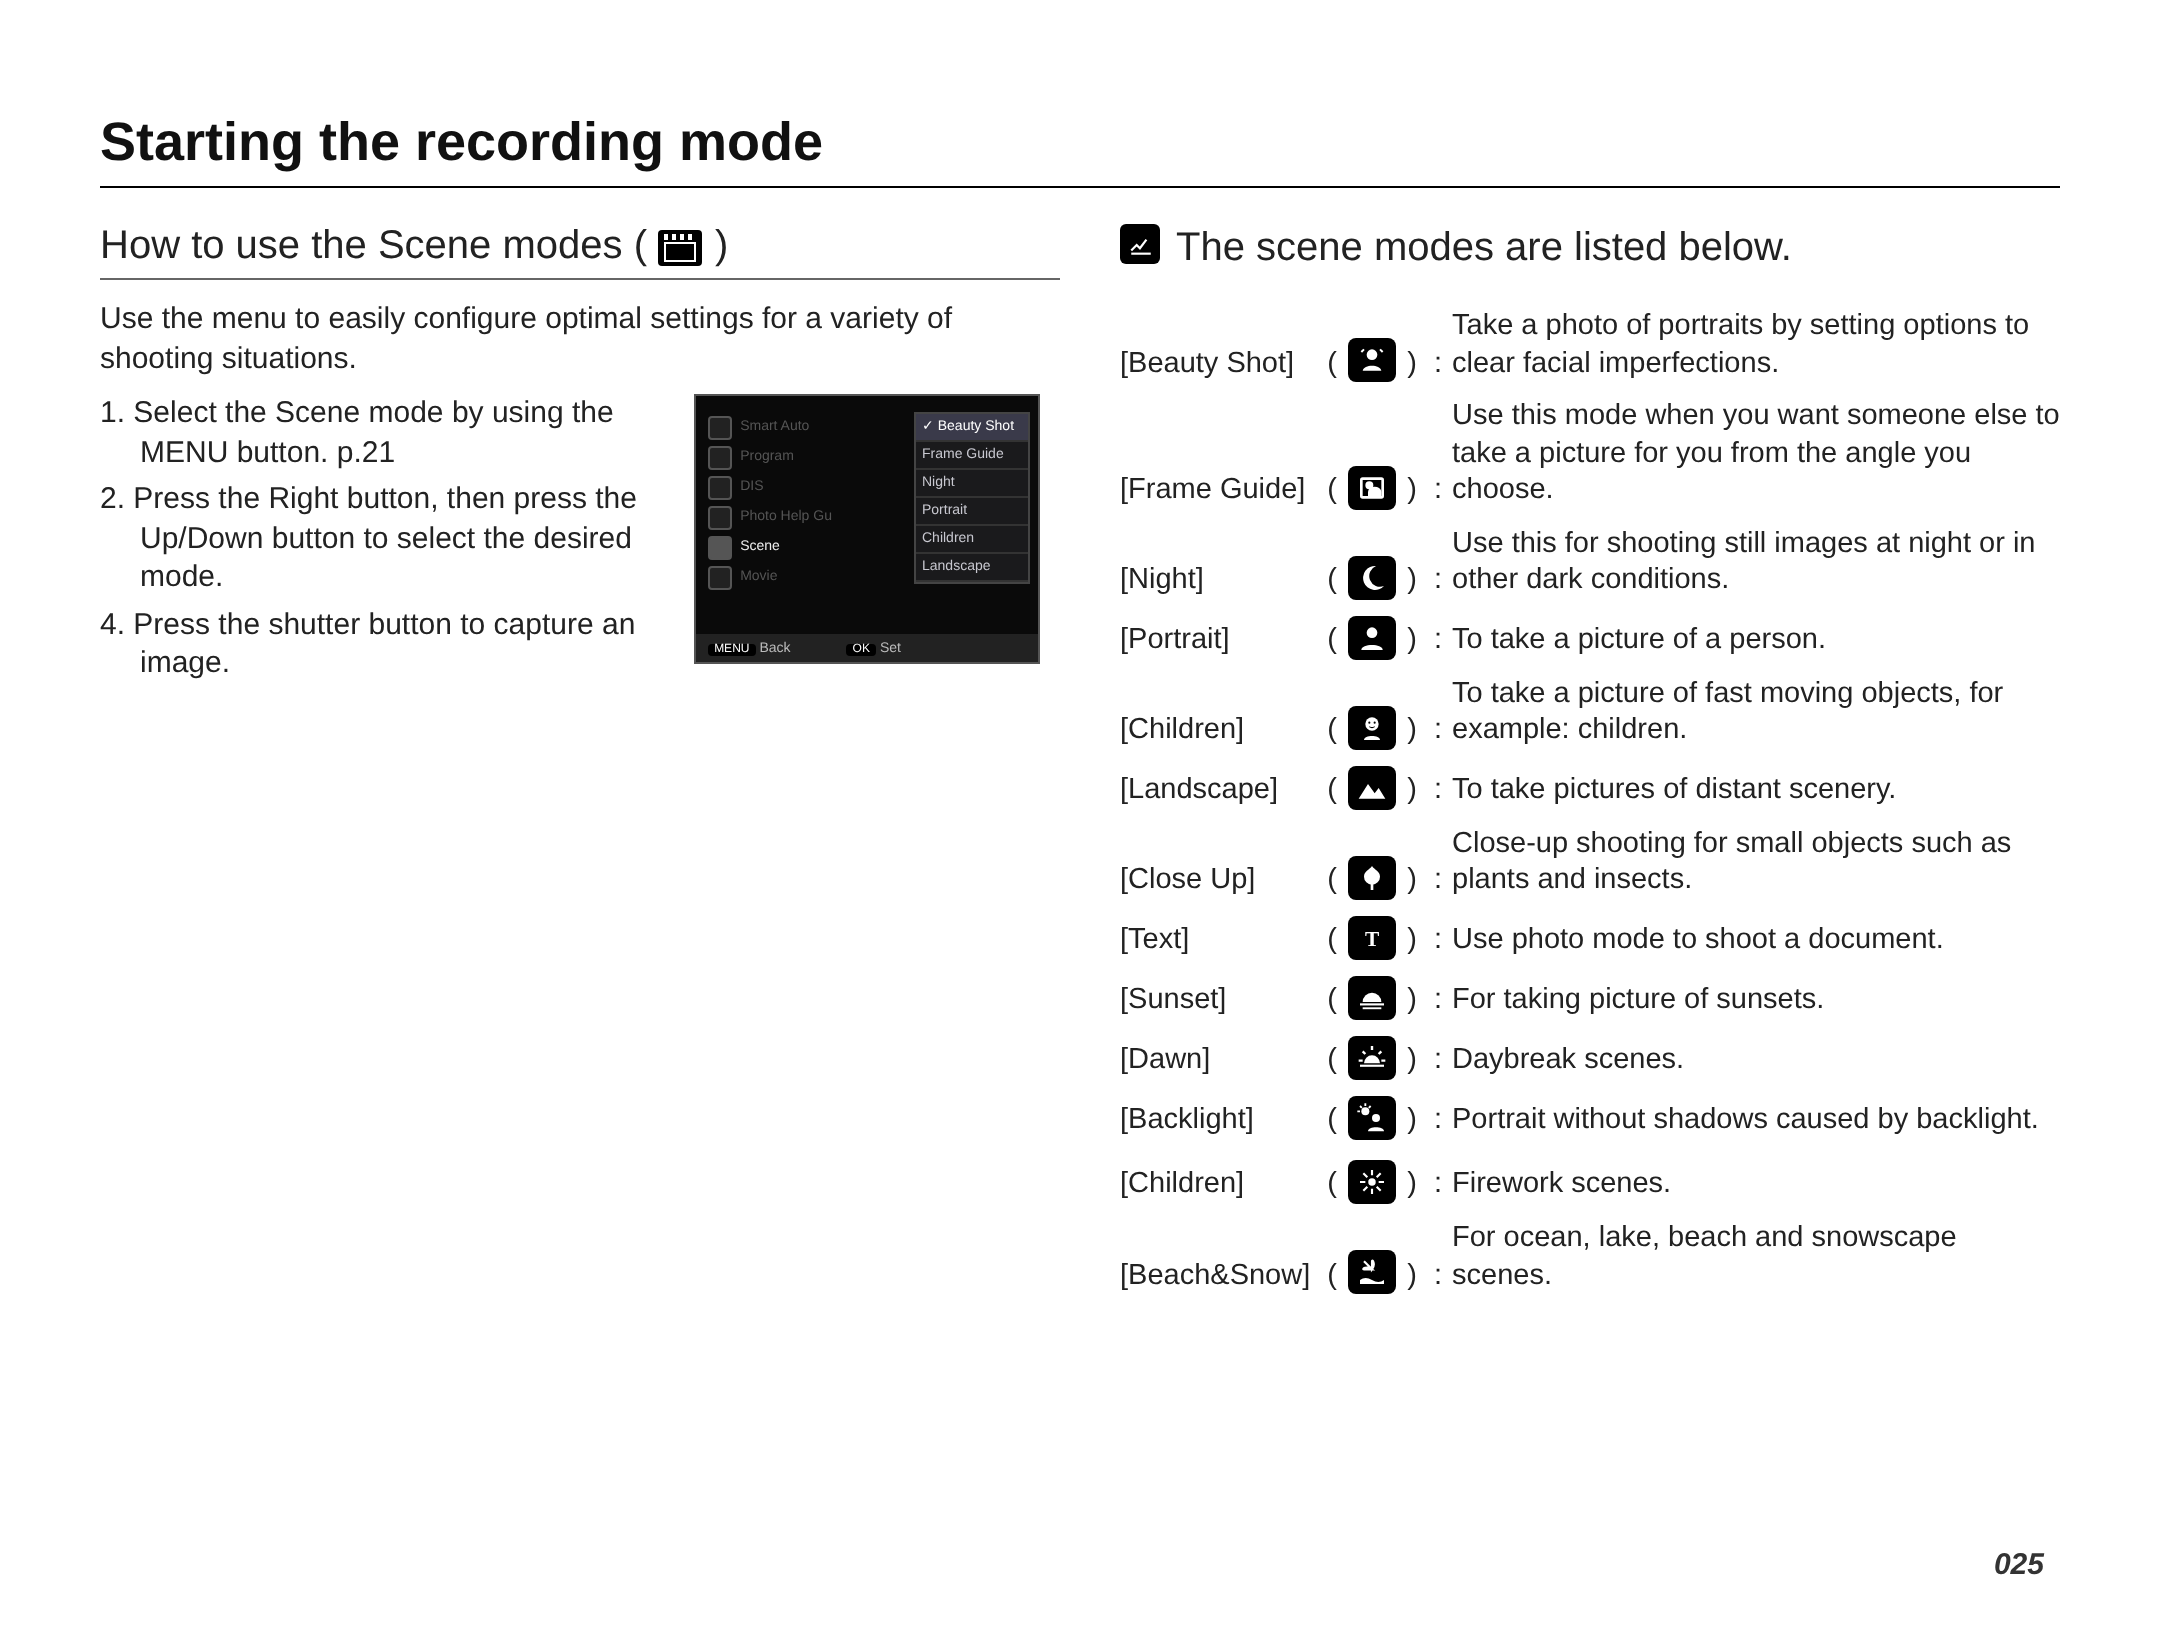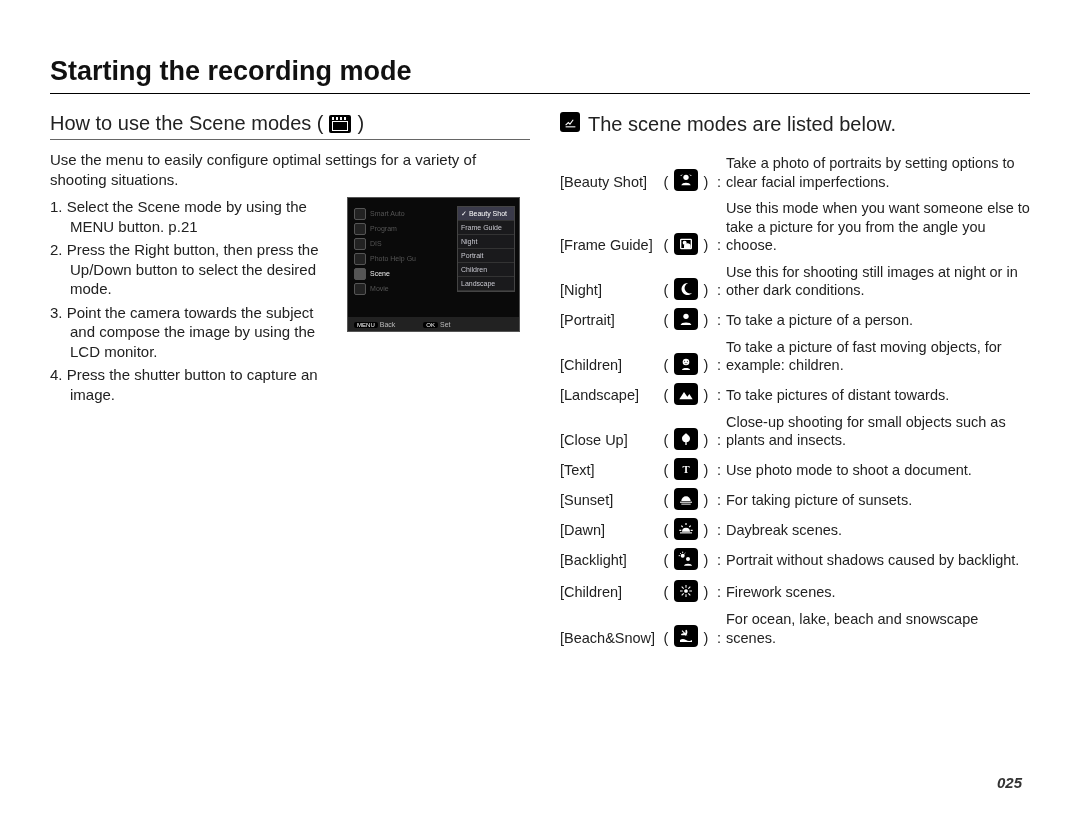--- a/index.html
+++ b/index.html
@@ -112,21 +112,20 @@
       <span class="scene-icon"></span>
       <span class="subtitle">)</span>
     </div>
 
     <div class="intro">Use the menu to easily configure optimal settings for a variety of shooting situations.</div>
 
     <div class="steps-wrap">
       <div class="steps">
         <p>1. Select the Scene mode by using the MENU button. p.21</p>
         <p>2. Press the Right button, then press the Up/Down button to select the desired mode.</p>
-        <p>3. Point the camera towards the subject and compose the image by using the LCD monitor.</p>
         <p>4. Press the shutter button to capture an image.</p>
       </div>
 
       <div class="lcd">
         <div class="lcd-row">
             <span class="lcd-icon"></span>
             <span class="lcd-dim">Smart Auto</span>
           </div>
         <div class="lcd-row">
             <span class="lcd-icon"></span>
@@ -256,21 +255,21 @@
       <div class="scene-row">
         <span class="scene-label">[Landscape]</span>
         <span class="paren">(</span>
         <span class="mode-chip">
           <svg viewBox="0 0 24 24" fill="#fff">
               <path d="M2 20l7-11 5 7 3-4 5 8z"></path>
             </svg>
         </span>
         <span class="paren">)</span>
         <span class="colon">:</span>
-        <span class="scene-desc">To take pictures of distant towards.</span>
+        <span class="scene-desc">To take pictures of distant scenery.</span>
       </div>
 
       <div class="scene-row">
         <span class="scene-label">[Close Up]</span>
         <span class="paren">(</span>
         <span class="mode-chip">
           <svg viewBox="0 0 24 24" fill="#fff">
               <path d="M12 3c-2 3-6 4-6 8a6 6 0 0 0 12 0c0-4-4-5-6-8z"></path>
               <path d="M12 14v7" stroke="#fff" stroke-width="2"></path>
             </svg>

